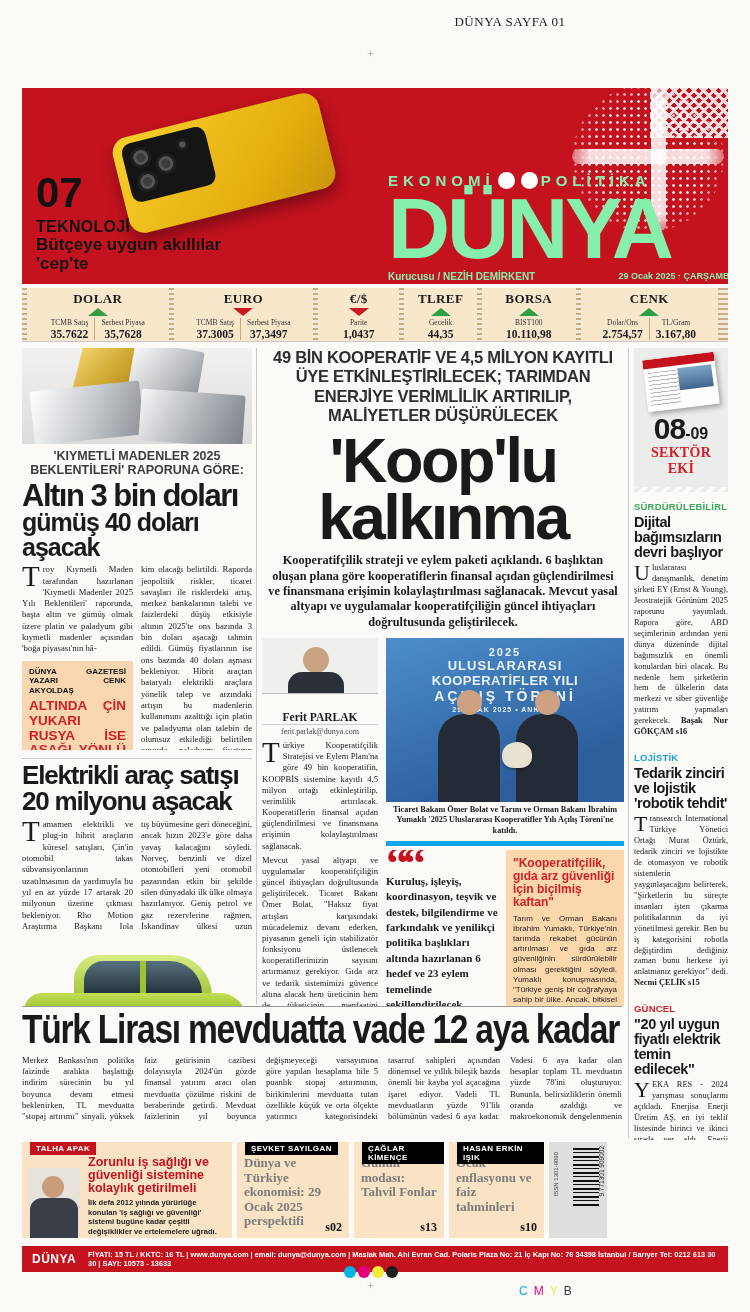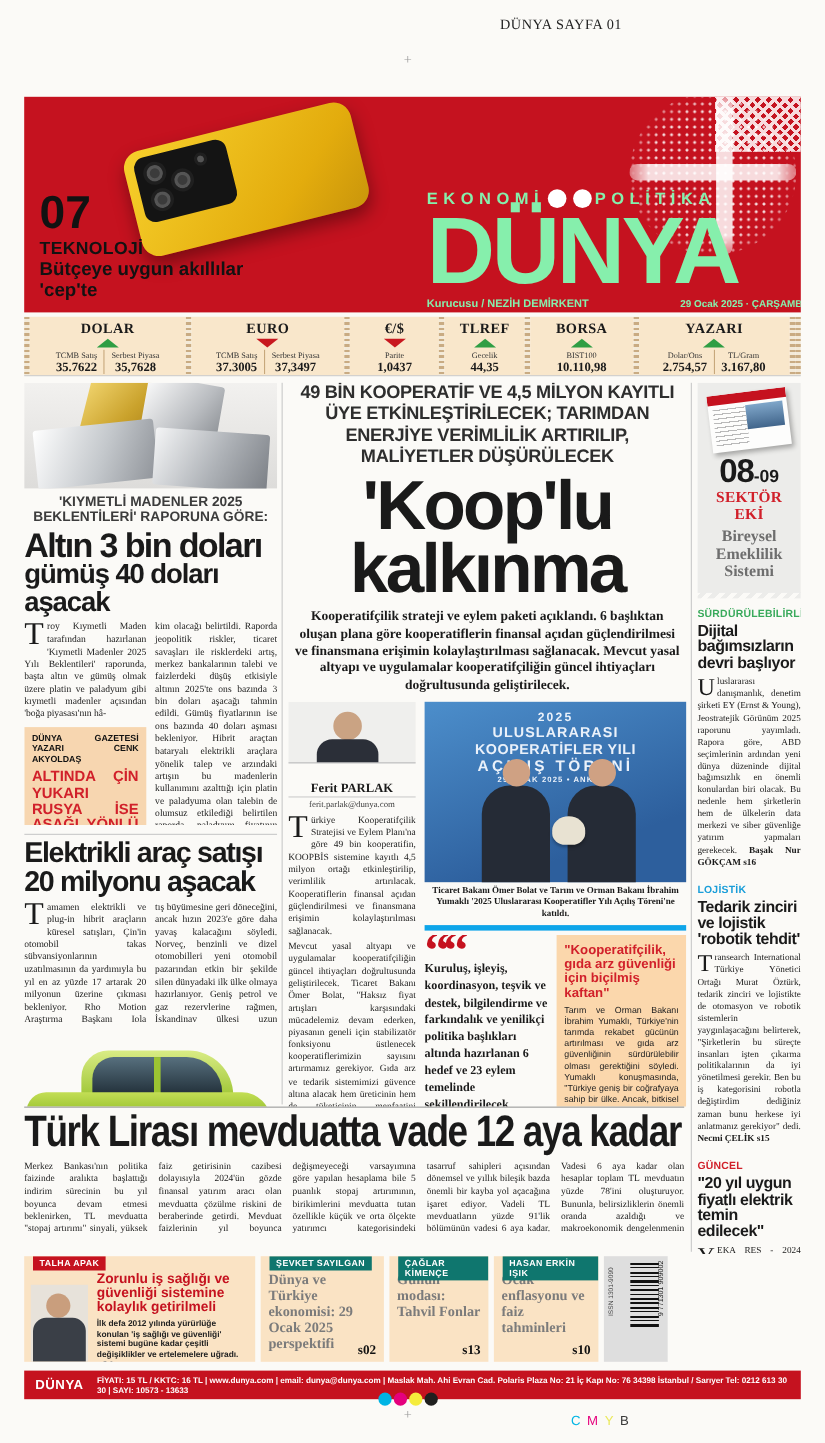--- a/index.html
+++ b/index.html
@@ -170,21 +170,21 @@
   .deposit { position:absolute; left:22px; top:1006px; width:600px; height:132px; overflow:hidden;
       border-top:1px solid #9a9a9a; padding-top:2px; }
   .dep-head { font-family:"Liberation Sans",sans-serif; font-weight:bold; font-size:40px;
       letter-spacing:-1.5px; white-space:nowrap; transform:scaleX(.84); transform-origin:left center; line-height:1; }
   .dep-body { margin-top:6px; column-count:5; column-gap:10px; font-size:8.6px; line-height:1.3; text-align:justify; height:78px; overflow:hidden; }
   .dep-body .dropcap2::first-letter { float:left; font-size:26px; line-height:22px; padding-right:3px; }
 
   
   .colrow { position:absolute; left:22px; top:1142px; width:706px; height:96px; display:flex; gap:5px; }
   .cbox { position:relative; background:#fae3c4; padding:14px 7px 4px; overflow:hidden; }
-  .clabel { position:absolute; top:0; left:8px; background:#0f766e; color:#fff;
+  .clabel { position:absolute; top:0; left:8px; background:#000000; color:#fff;
       font-family:"Liberation Sans",sans-serif; font-weight:bold; font-size:8px; letter-spacing:.4px; padding:2px 6px; }
   .clabel.red { background:#c5121f; }
   .cbox1 { width:210px; padding-left:66px; }
   .cbox1 .photo { position:absolute; left:6px; bottom:0; width:52px; height:70px; background:#e7e2da; overflow:hidden; }
   .cbox1 .photo .head { position:absolute; left:14px; top:8px; width:22px; height:22px; border-radius:50%; background:#c99e7d; }
   .cbox1 .photo .suit { position:absolute; left:2px; top:30px; width:48px; height:40px; border-radius:12px 12px 0 0; background:#3a3f47; }
   .ctitle-red { font-family:"Liberation Sans",sans-serif; font-weight:bold; font-size:12.5px;
       line-height:1.05; color:#c5121f; }
   .cbody { font-family:"Liberation Sans",sans-serif; font-weight:bold; font-size:7.6px; line-height:1.25; margin-top:3px; color:#222; }
   .cbox2 { width:112px; } .cbox3 { width:90px; } .cbox4 { width:95px; }
@@ -322,21 +322,21 @@
       <div class="arr up"></div>
       <div class="tcols">
           <div class="tcol">
             <span class="tlab">BIST100</span>
             <span class="tval">10.110,98</span>
           </div>
         </div>
     </div>
     <div class="tsep"></div>
     <div class="tcell" style="flex:124;">
-      <div class="tname">YAZARI</div>
+      <div class="tname">CENK</div>
       <div class="arr up"></div>
       <div class="tcols">
         <div class="tcol">
             <span class="tlab">Dolar/Ons</span>
             <span class="tval">2.754,57</span>
           </div>
         <div class="tcol sep">
             <span class="tlab">TL/Gram</span>
             <span class="tval">3.167,80</span>
           </div>
@@ -444,21 +444,20 @@
     <div class="promo-card">
       <div class="insert-thumb">
         <div class="band"></div>
           <div class="pic"></div>
           <div class="lines"></div>
       </div>
       <div class="p-pages">
         <span class="big">08</span><span class="small">-09</span>
       </div>
       <div class="p-label">SEKTÖR EKİ</div>
-      <div class="p-title">Bireysel Emeklilik Sistemi</div>
     </div>
 
     <div class="side-sec">
       <div class="side-tag" style="color:#3aaa5c;">SÜRDÜRÜLEBİLİRLİK</div>
       <div class="side-title">Dijital bağımsızların devri başlıyor</div>
       <p class="side-body dc-sm"><span>Uluslararası danışmanlık, denetim şirketi EY (Ernst &amp; Young), Jeostratejik Görünüm 2025 raporunu yayımladı. Rapora göre, ABD seçimlerinin ardından yeni dünya düzeninde dijital bağımsızlık en önemli konulardan biri olacak. Bu nedenle hem şirketlerin hem de ülkelerin data merkezi ve siber güvenliğe yatırım yapmaları gerekecek.</span> <b>Başak Nur GÖKÇAM s16</b></p>
     </div>
 
     <div class="side-sec">
       <div class="side-tag" style="color:#1a9ed9;">LOJİSTİK</div>

